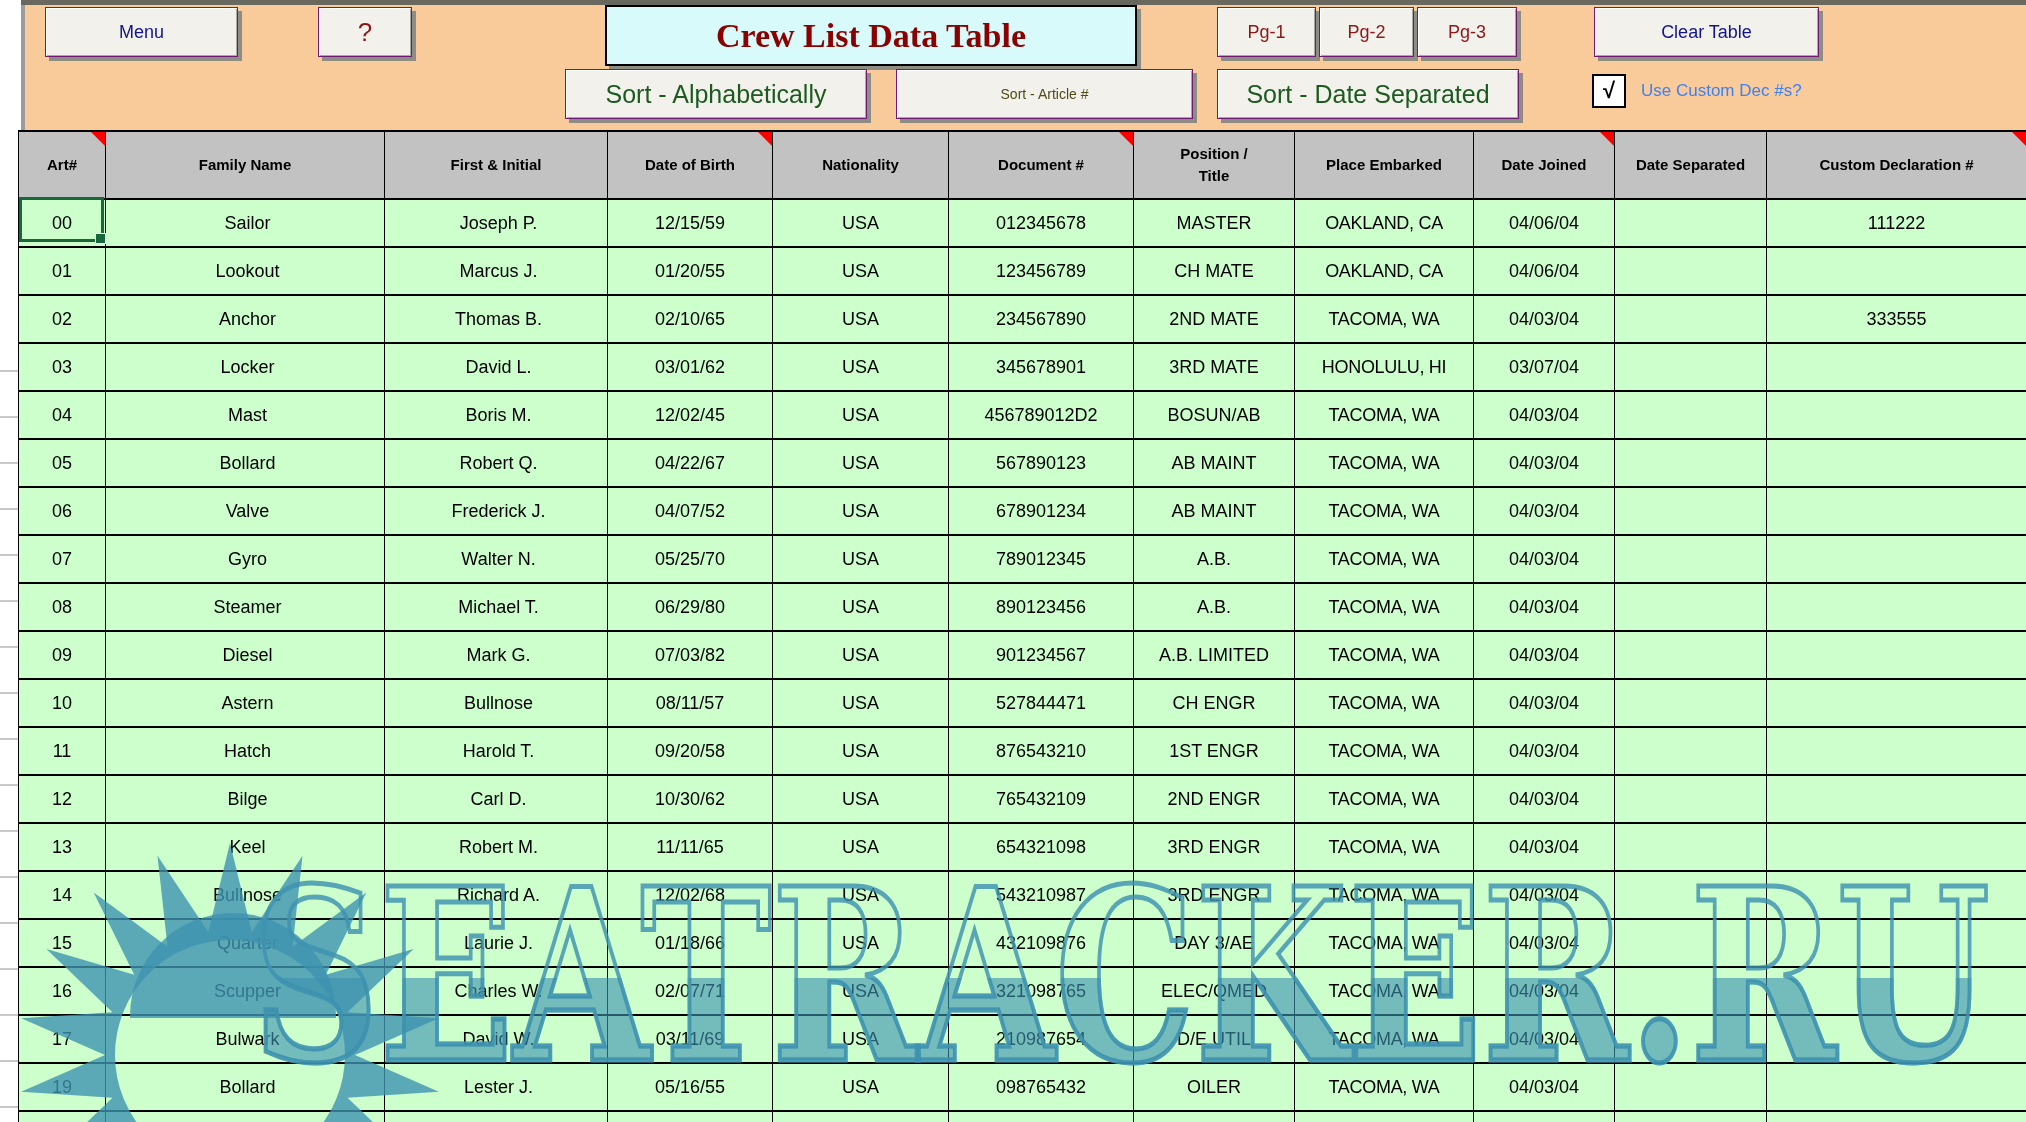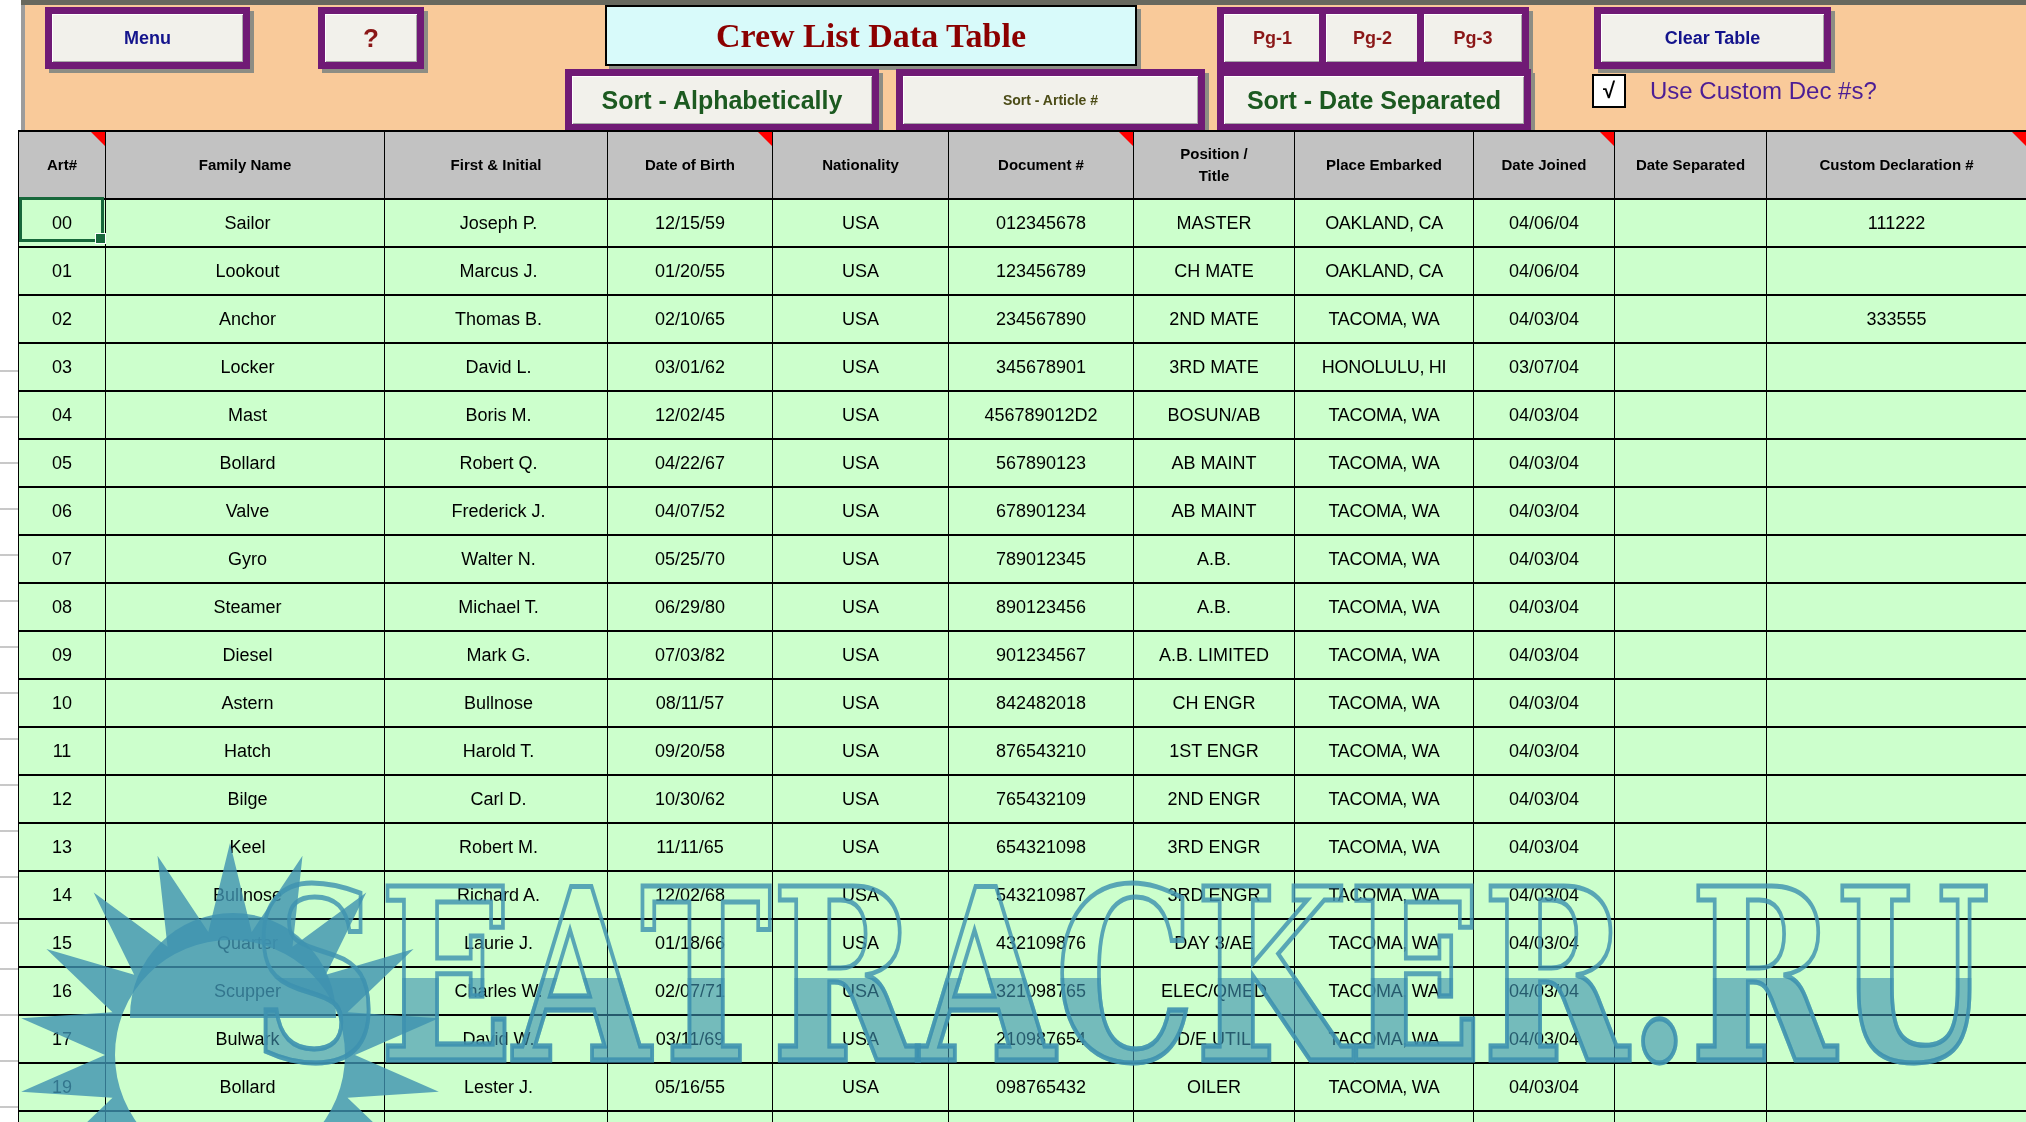--- a/index.html
+++ b/index.html
@@ -10,44 +10,44 @@
   
   .top-strip{position:absolute;left:21px;top:0;right:0;height:5px;background:var(--topStrip);}
   .corner-white{position:absolute;left:0;top:0;width:21px;height:5px;background:#fff;}
   .topbar{
     position:absolute;left:21px;top:5px;right:0;height:125px;
     background:var(--orange);border-left:4px solid var(--gutterLine);
   }
   .btn{
     position:absolute;display:flex;align-items:center;justify-content:center;
     background:var(--btnFace);
-    border:7px solid #701a75;
+    border:1px solid #701a75;
     box-shadow:inset 1px 1px 0 #ffffff, inset -1px -1px 0 #a8a8a8, 4px 4px 0 #8d8d84;
-    font-weight:bold;font-size:18px;cursor:default;
+    font-weight:normal;font-size:18px;cursor:default;
   }
   .btn.navy{color:var(--navy);}
   .btn.dred{color:var(--darkRed);}
   .btn.green{color:var(--green);font-size:25px;}
   .btn.olive{color:var(--olive);font-size:14px;}
   .btn.help{font-size:26px;}
   .title-box{
     position:absolute;left:605px;top:5px;width:528px;height:57px;
     background:var(--titleBg);border:2px solid #000;
     box-shadow:4px 4px 0 #8d8d84;
     display:flex;align-items:center;justify-content:center;
     font-family:"Liberation Serif",serif;font-weight:bold;font-size:34px;
     color:var(--titleText);
   }
   .chk-row{position:absolute;left:1592px;top:74px;height:34px;display:flex;align-items:center;}
   .chk-box{
     width:30px;height:30px;background:#fff;border:2px solid #000;
     display:flex;align-items:center;justify-content:center;
     font-size:22px;font-weight:bold;color:#000;
   }
-  .chk-label{margin-left:24px;font-size:24px;color:#4c1d95;}
+  .chk-label{margin-left:15px;font-size:17px;color:#3b82f6;}
   
   .gutter{
     position:absolute;left:0;top:130px;width:18px;bottom:0;background:#fff;
   }
   .gutter-lines{
     position:absolute;left:0;top:196px;width:18px;bottom:0;
     background:repeating-linear-gradient(to bottom,#fff 0 44px,var(--gutterLine) 44px 46px);
     opacity:.55;
   }
   table.sheet{
@@ -275,21 +275,21 @@
         <td class="col-joined">04/03/04</td>
         <td class="col-sep"></td>
         <td class="col-custom"></td>
       </tr>
       <tr>
         <td class="col-art">10</td>
         <td class="col-family">Astern</td>
         <td class="col-first">Bullnose</td>
         <td class="col-dob">08/11/57</td>
         <td class="col-nat">USA</td>
-        <td class="col-doc">842482018</td>
+        <td class="col-doc">527844471</td>
         <td class="col-pos">CH ENGR</td>
         <td class="col-place">TACOMA, WA</td>
         <td class="col-joined">04/03/04</td>
         <td class="col-sep"></td>
         <td class="col-custom"></td>
       </tr>
       <tr>
         <td class="col-art">11</td>
         <td class="col-family">Hatch</td>
         <td class="col-first">Harold T.</td>

